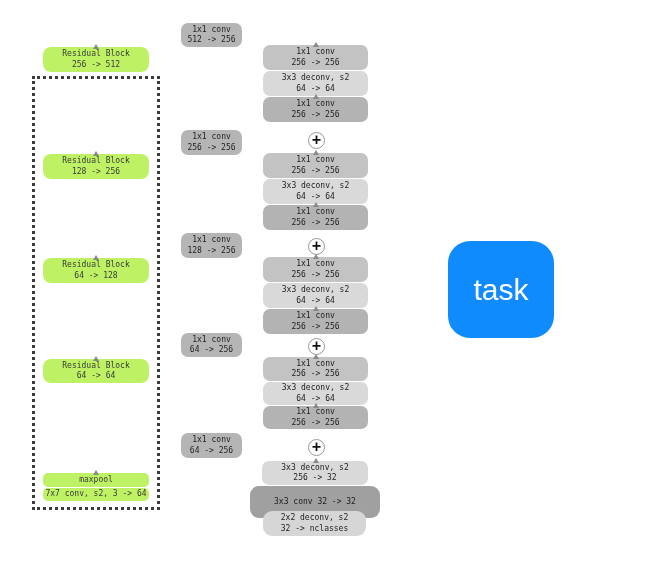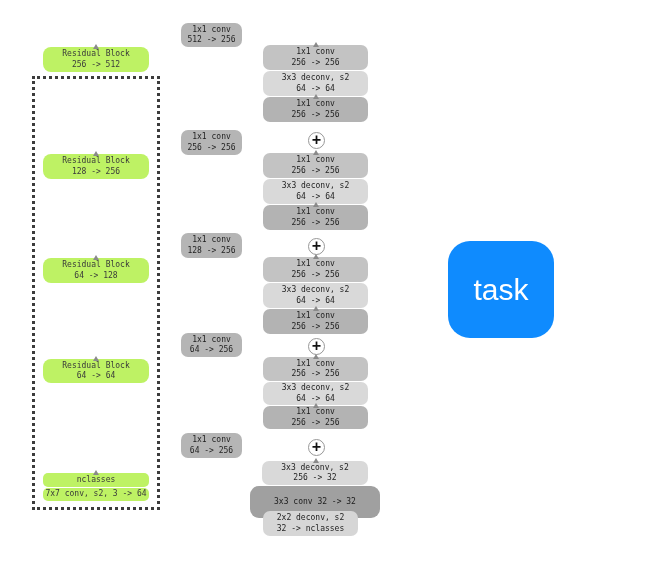--- a/index.html
+++ b/index.html
@@ -92,21 +92,21 @@
   </div>
   <div class="node rb" style="left:43px; top:258px; width:106px; height:25px;">
     <div>Residual Block</div>
     <div>64 -&gt; 128</div>
   </div>
   <div class="node rb" style="left:43px; top:359px; width:106px; height:24px;">
     <div>Residual Block</div>
     <div>64 -&gt; 64</div>
   </div>
   <div class="node rb" style="left:43px; top:473px; width:106px; height:14px; border-radius:5px;">
-    <div>nclasses</div>
+    <div>maxpool</div>
   </div>
   <div class="node rb" style="left:43px; top:488px; width:106px; height:13px; border-radius:5px;">
     <div>7x7 conv, s2, 3 -&gt; 64</div>
   </div>
 
   <div class="node lat" style="left:181px; top:23px; width:61px; height:24px;">
     <div>1x1 conv</div>
     <div>512 -&gt; 256</div>
   </div>
   <div class="node lat" style="left:181px; top:130px; width:61px; height:25px;">
@@ -182,21 +182,21 @@
   </div>
   <div class="plus" style="left:308px; top:439px;">+</div>
 
   <div class="node head1" style="left:262px; top:461px; width:106px; height:24px;">
     <div>3x3 deconv, s2</div>
     <div>256 -&gt; 32</div>
   </div>
   <div class="node head2" style="left:250px; top:486px; width:130px; height:32px;">
     <div>3x3 conv 32 -&gt; 32</div>
   </div>
-  <div class="node head3" style="left:263px; top:511px; width:95px; height:25px;">
+  <div class="node head3" style="left:263px; top:511px; width:103px; height:25px;border-radius:9px;">
     <div>2x2 deconv, s2</div>
     <div>32 -&gt; nclasses</div>
   </div>
 
   <div class="task" style="left:448px; top:241px; width:106px; height:97px; background:#0f8bfe;">
     <span>task</span>
   </div>
 
   <div class="caret" style="left:93px; top:44px;"></div>
   <div class="caret" style="left:93px; top:151px;"></div>

